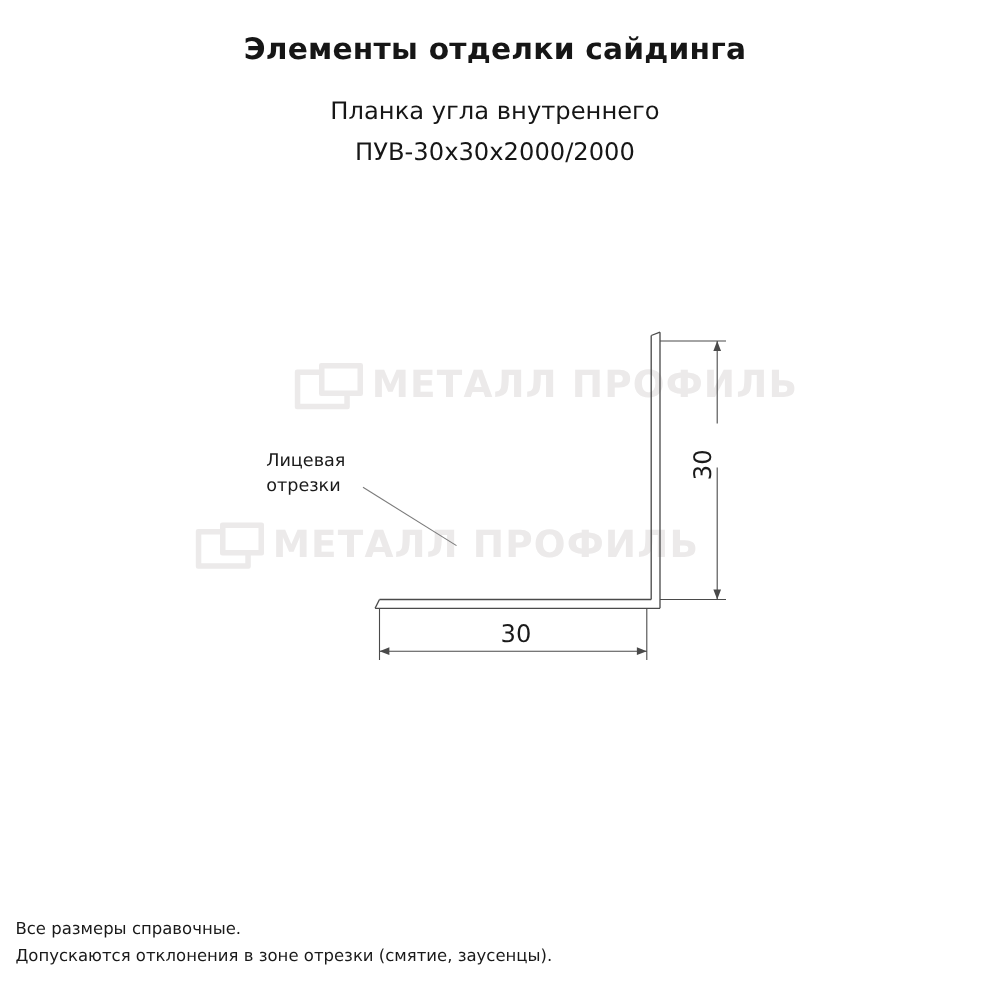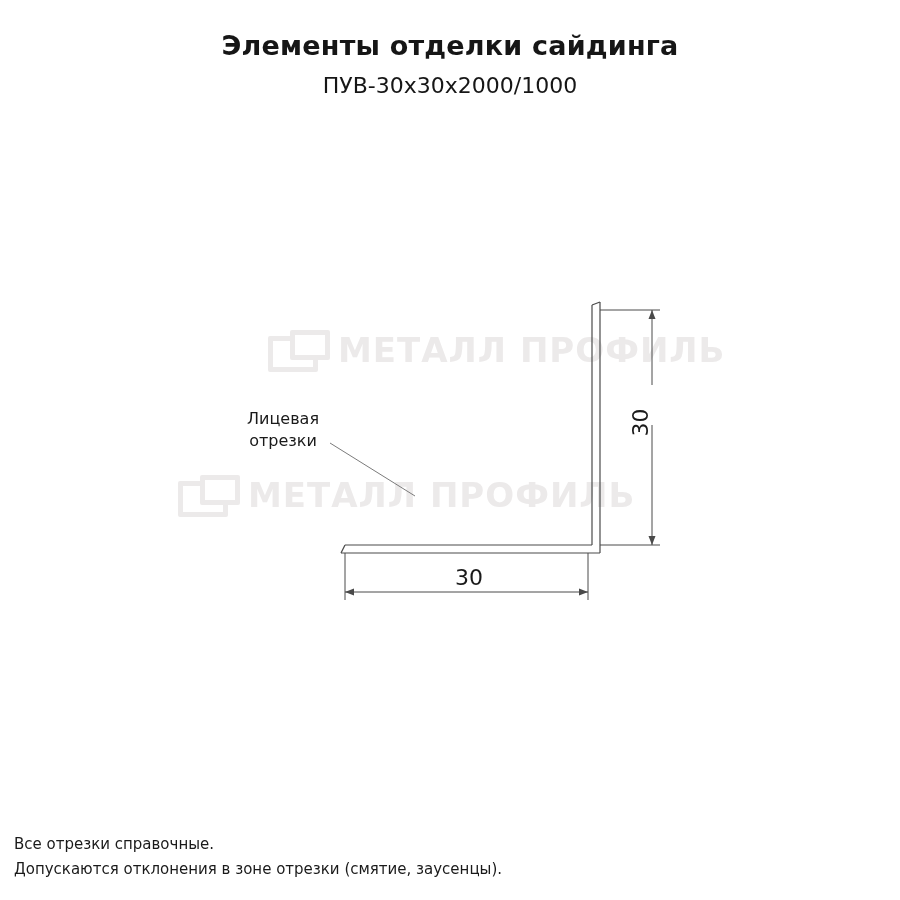--- a/index.html
+++ b/index.html
@@ -91,24 +91,24 @@
   
   .drawing {
     position: absolute;
     left: 0;
     top: 200px;
     width: 900px;
     height: 470px;
   }
   .callout-label {
     position: absolute;
-    left: 228px;
+    left: 242px;
     top: 408px;
     width: 110px;
-    text-align: center;
+    text-align: left;
     font-size: 16px;
     line-height: 22px;
     color: #1a1a1a;
   }
   .dim-h {
     position: absolute;
     left: 440px;
     top: 560px;
     font-size: 22px;
     color: #1a1a1a;
@@ -133,21 +133,22 @@
   }
   .footer div { white-space: nowrap; }
 </style>
 </head>
 <body>
 
 <div class="page">
 
   <div class="header">
     <h1 class="title-main">Элементы отделки сайдинга</h1>
-    <p class="title-code">ПУВ-30x30x2000/1000</p>
+    <p class="title-sub">Планка угла внутреннего</p>
+    <p class="title-code">ПУВ-30x30x2000/2000</p>
   </div>
 
   <div class="watermark wm1">
     <span class="wm-mark"></span>
     <span>МЕТАЛЛ ПРОФИЛЬ</span>
   </div>
   <div class="watermark wm2">
     <span class="wm-mark"></span>
     <span>МЕТАЛЛ ПРОФИЛЬ</span>
   </div>
@@ -202,17 +203,17 @@
       <div>Лицевая</div>
       <div>отрезки</div>
     </div>
 
     
     <div class="dim-h" style="left:455px; top:365px;">30</div>
     <div class="dim-v" style="left:626px; top:210px;">30</div>
   </div>
 
   <div class="footer">
-    <div>Все отрезки справочные.</div>
+    <div>Все размеры справочные.</div>
     <div>Допускаются отклонения в зоне отрезки (смятие, заусенцы).</div>
   </div>
 
 </div>
 
 </body></html>

